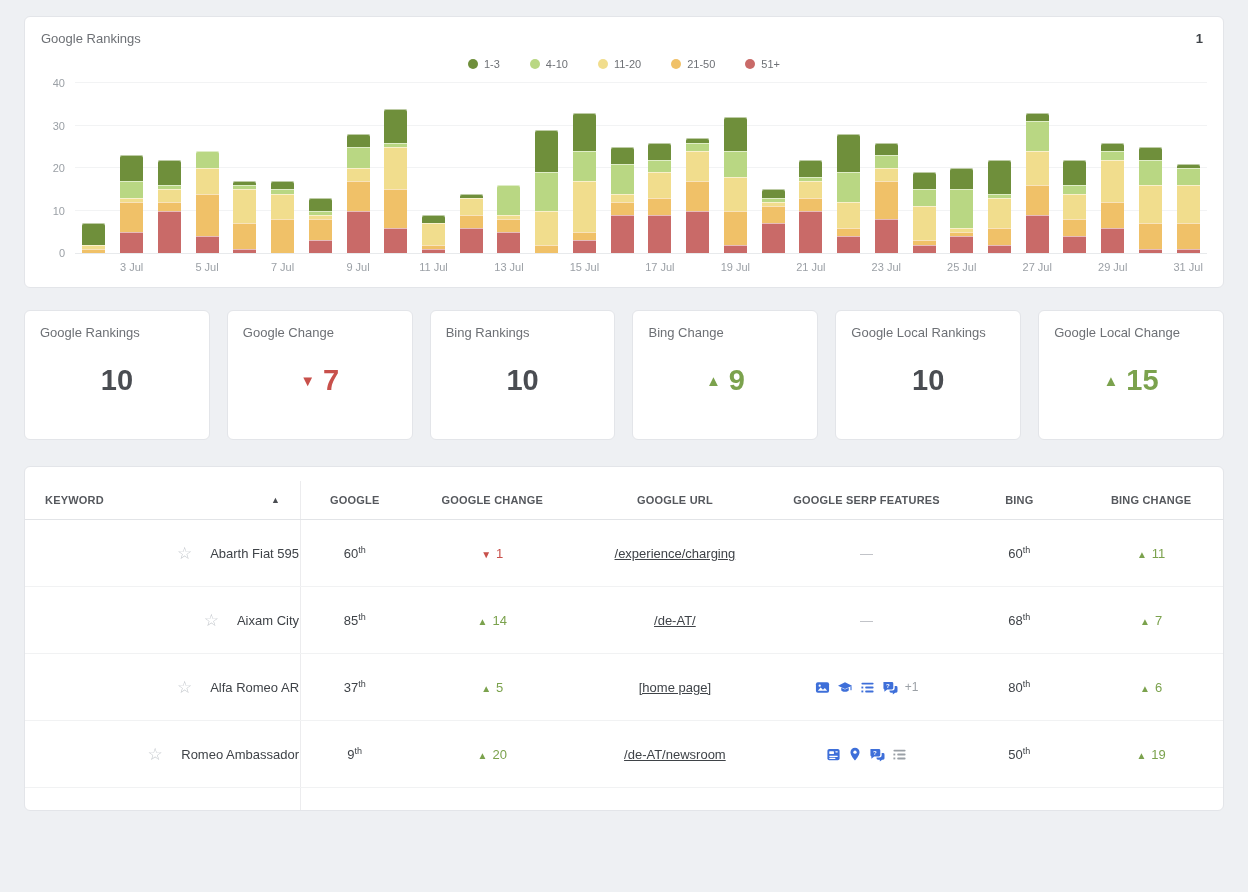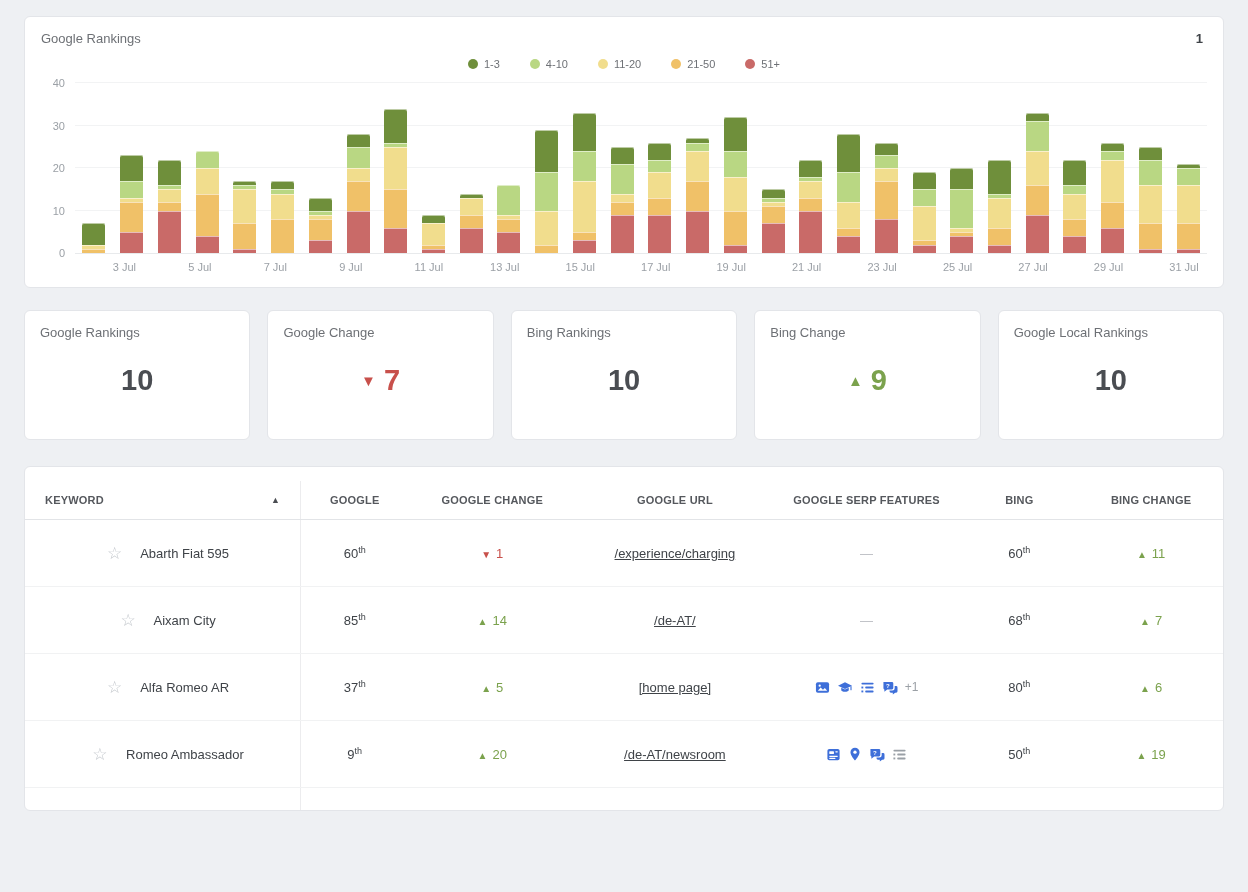--- a/index.html
+++ b/index.html
@@ -38,21 +38,21 @@
   .y-tick { position:absolute; right:10px; font-size:11px; color:#9ba0a6; line-height:11px; }
   .plot-col { flex:1; }
   .plot-area { position:relative; height:170px; border-bottom:1px solid #e8eaec; }
   .gridline { position:absolute; left:0; right:0; height:1px; background:#f2f3f4; }
   .bars { position:absolute; left:0; right:0; top:0; bottom:0; display:flex; align-items:flex-end; }
   .bar-slot { flex:1; display:flex; justify-content:center; align-items:flex-end; height:100%; }
   .bar { width:23px; display:flex; flex-direction:column; justify-content:flex-end; }
   .seg { width:100%; box-shadow: inset 0 1px 0 rgba(255,255,255,.55); }
   .seg.top { border-radius:2px 2px 0 0; }
   .x-axis { display:flex; margin-top:7px; margin-bottom:4px; }
-  .x-slot { flex:1; font-size:11px; color:#9ba0a6; white-space:nowrap; }
+  .x-slot { flex:1; text-align:center; font-size:11px; color:#9ba0a6; white-space:nowrap; }
 
   
   .stats { display:flex; gap:17px; margin-bottom:26px; }
   .stat-card { flex:1; height:130px; padding:14px 15px; }
   .stat-label { font-size:13px; color:#6d7075; }
   .stat-value { display:flex; justify-content:center; align-items:center; gap:8px;
                 margin-top:24px; font-size:29px; font-weight:bold; color:#4a4d52; }
   .stat-value[data-dir="down"] { color:#c8504b; }
   .stat-value[data-dir="up"]   { color:#7ba24d; }
   .stat-value .tri { font-size:15px; line-height:1; }
@@ -63,21 +63,21 @@
   .table-card { padding-top:14px; }
   .table-summary { font-size:12px; color:#6d7075; padding:0 15px 14px; }
   table { width:100%; border-collapse:collapse; font-size:13px; }
   thead th { font-size:11px; font-weight:bold; color:#55585d; padding:13px 8px;
              border-bottom:1px solid #e2e4e7; text-align:center; letter-spacing:.2px; cursor:pointer; }
   th.col-keyword { text-align:left; }
   .th-keyword-inner { display:flex; justify-content:space-between; align-items:center; padding:0 12px 0 12px; }
   .sort-arrow { font-size:9px; color:#4a4d52; }
   th.col-keyword, td.cell-keyword { border-right:1px solid #ececee; }
   tbody td { height:67px; border-bottom:1px solid #f1f2f3; text-align:center; color:#3f4348; }
-  td.cell-keyword { text-align:center; padding-left:12px; }
+  td.cell-keyword { text-align:right; padding-left:12px; }
   .star { color:#c4c8cd; font-size:17px; margin-right:15px; cursor:pointer; vertical-align:-1px; }
   sup.ord { font-size:9px; color:#3f4348; }
   a.url-link { color:#3f4348; text-decoration:underline; cursor:pointer; }
   .dash { color:#b9bcc1; }
   td.change { font-size:13px; }
   td.change[data-dir="down"] { color:#c8504b; }
   td.change[data-dir="up"]   { color:#7ba24d; }
   td.change .tri { font-size:10px; margin-right:5px; }
   td.change[data-dir="down"] .tri::before { content:"▼"; }
   td.change[data-dir="up"] .tri::before   { content:"▲"; }
@@ -461,20 +461,27 @@
       <div class="stat-value" data-dir="up">
         <span class="tri"></span>
         <span>9</span>
       </div>
     </div>
     <div class="card stat-card">
       <div class="stat-label">Google Local Rankings</div>
       <div class="stat-value" data-dir="none">
 
         <span>10</span>
+      </div>
+    </div>
+    <div class="card stat-card">
+      <div class="stat-label">Google Local Change</div>
+      <div class="stat-value" data-dir="up">
+        <span class="tri"></span>
+        <span>15</span>
       </div>
     </div>
   </div>
 
   <div class="card table-card">
     <table>
       <colgroup>
         <col style="width:23%">
           <col style="width:9%">
           <col style="width:14%">

